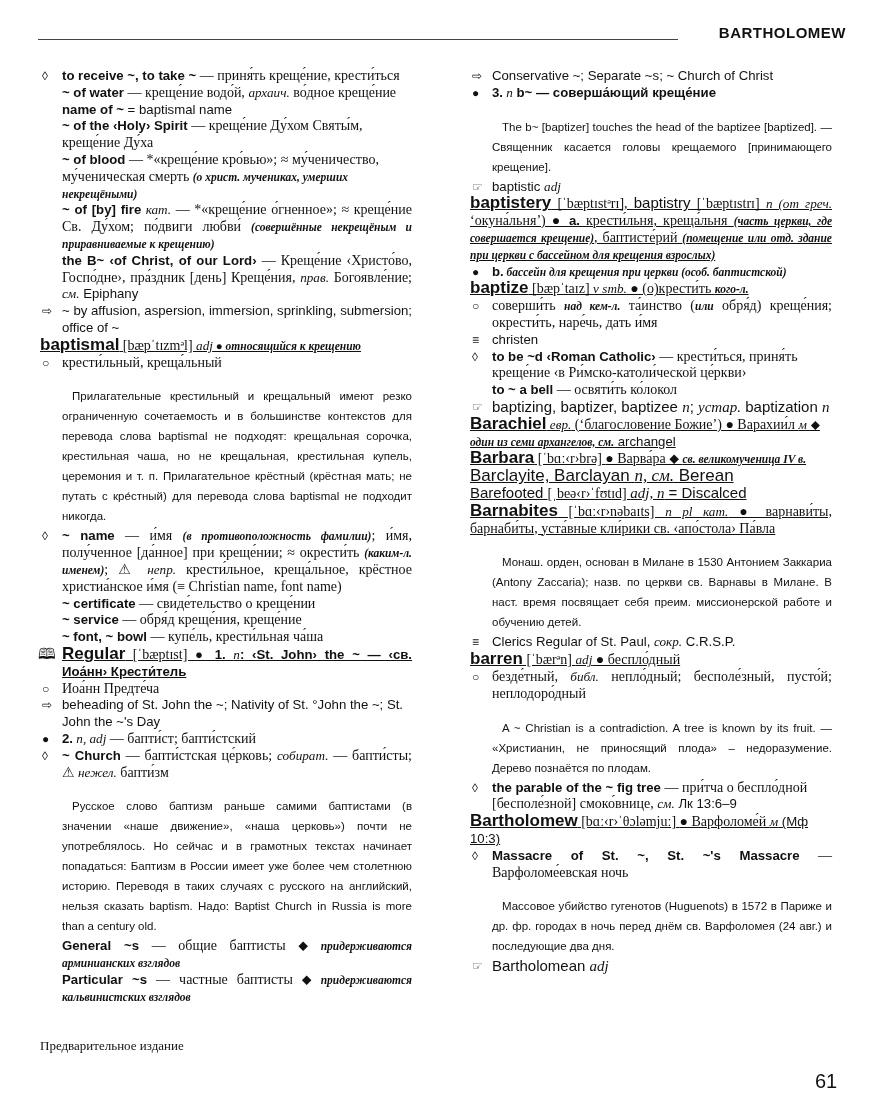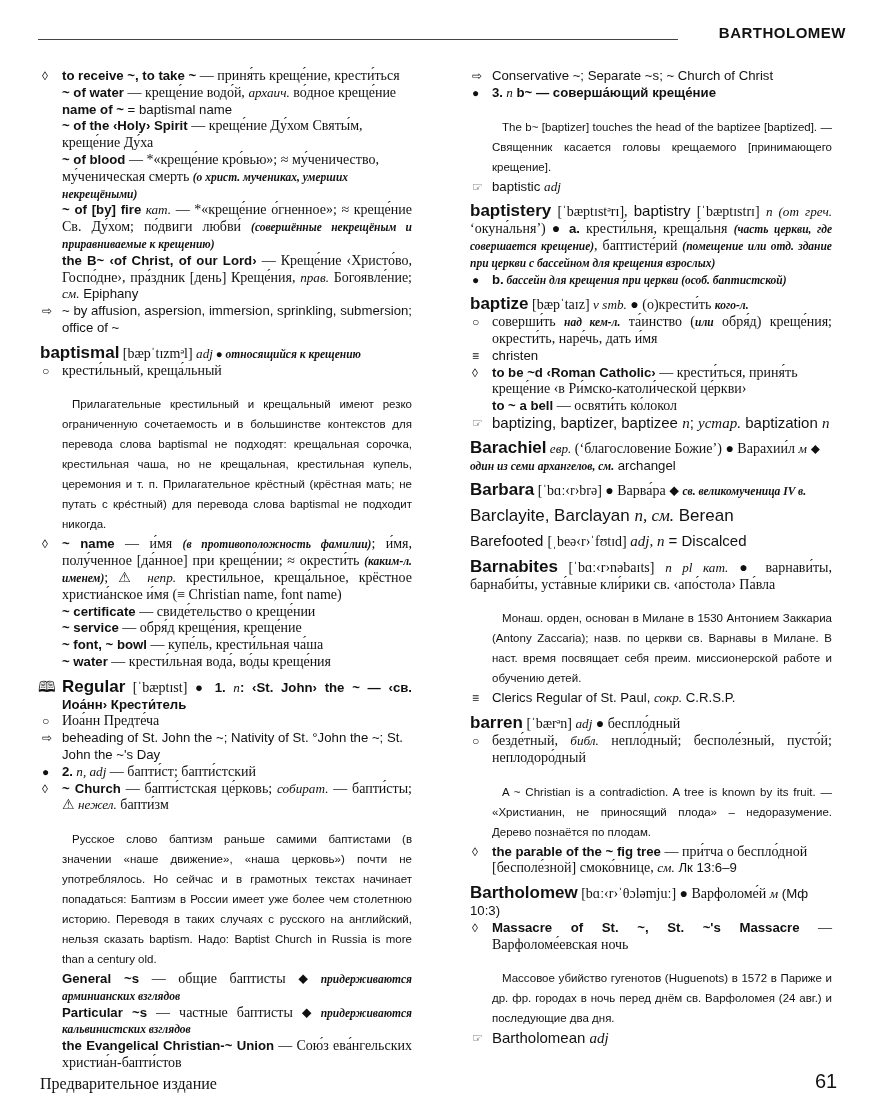--- a/index.html
+++ b/index.html
@@ -6,28 +6,28 @@
   body { width: 880px; height: 1120px; position: relative; overflow: hidden;
          font-family: "Liberation Sans", sans-serif; color: #111; }
   .page-header { position: absolute; left: 38px; top: 24px; width: 808px; height: 20px; }
   .header-rule { position: absolute; left: 0; top: 15px; width: 640px; border-top: 1px solid #444; }
   .running-head { position: absolute; right: 0; top: 0; font-weight: bold; font-size: 15px; letter-spacing: 0.5px; }
   .col { position: absolute; top: 68px; font-size: 13.2px; line-height: 16.8px; }
   .col-left { left: 40px; width: 372px; }
   .col-right { left: 470px; width: 362px; }
   .line { position: relative; padding-left: 22px; margin: 0; }
   .line .mk { position: absolute; left: 2px; top: 0; width: 16px; font-size: 12px; }
-  .hw { padding-left: 0; margin-top: 8px; }
+  .hw { padding-left: 0; margin-top: 0; text-decoration: underline; }
   .hw .head { font-weight: bold; font-size: 17px; }
   .b { font-weight: bold; }
   .ser { font-family: "Liberation Serif", serif; font-size: 14px; }
   .it { font-style: italic; font-family: "Liberation Serif", serif; }
   .sm-it { font-style: italic; font-family: "Liberation Serif", serif; font-size: 11.5px; font-weight: bold; }
   .note { font-size: 11.5px; line-height: 20px; padding-left: 22px; text-indent: 10px; margin: 15px 0 2px 0; text-align: justify; }
-  .footer-left { position: absolute; left: 40px; top: 1075px; font-family: "Liberation Serif", serif; font-size: 16px; }
+  .footer-left { position: absolute; left: 40px; top: 1038px; font-family: "Liberation Serif", serif; font-size: 13px; }
   .page-number { position: absolute; left: 815px; top: 1070px; font-size: 20px; }
   .justify { text-align: justify; }
 </style>
 </head>
 <body>
 
 <div class="page-header">
   <div class="header-rule"></div>
   <div class="running-head">BARTHOLOMEW</div>
 </div>
@@ -42,31 +42,29 @@
   <p class="line justify"><span class="b">the B~ ‹of Christ, of our Lord›</span><span class="ser"> — Креще́ние ‹Христо́во, Госпо́дне›, пра́здник [день] Креще́ния, </span><span class="it">прав.</span><span class="ser"> Богоявле́ние; </span><span class="it">см.</span><span> Epiphany</span></p>
   <p class="line justify"><span class="mk">⇨</span><span>~ by affusion, aspersion, immersion, sprinkling, submersion; office of ~</span></p>
 
   <p class="line hw"><span class="head">baptismal</span><span class="ser"> [bæpˈtɪzmᵊl] </span><span class="it">adj</span><span class="sm-it"> ● относящийся к крещению</span></p>
   <p class="line"><span class="mk">○</span><span class="ser">крести́льный, креща́льный</span></p>
   <p class="note">Прилагательные крестильный и крещальный имеют резко ограниченную сочетаемость и в большинстве контекстов для перевода слова baptismal не подходят: крещальная сорочка, крестильная чаша, но не крещальная, крестильная купель, церемония и т. п. Прилагательное крёстный (крёстная мать; не путать с кре́стный) для перевода слова baptismal не подходит никогда.</p>
   <p class="line justify"><span class="mk">◊</span><span class="b">~ name</span><span class="ser"> — и́мя </span><span class="sm-it">(в противоположность фамилии)</span><span class="ser">; и́мя, полу́ченное [да́нное] при креще́нии; ≈ окрести́ть </span><span class="sm-it">(каким-л. именем)</span><span class="ser">; ⚠ </span><span class="it">непр.</span><span class="ser"> крести́льное, креща́льное, крёстное христиа́нское и́мя (≡ Christian name, font name)</span></p>
   <p class="line"><span class="b">~ certificate</span><span class="ser"> — свиде́тельство о креще́нии</span></p>
   <p class="line"><span class="b">~ service</span><span class="ser"> — обря́д креще́ния, креще́ние</span></p>
   <p class="line"><span class="b">~ font, ~ bowl</span><span class="ser"> — купе́ль, крести́льная ча́ша</span></p>
-  <p class="line"><span class="b">~ water</span><span class="ser"> — крести́льная вода́, во́ды креще́ния</span></p>
 
   <p class="line hw justify" style="padding-left:22px;"><span class="mk" style="left:-2px;font-size:15px;">🕮</span><span class="head">Regular</span><span class="ser"> [ˈbæptɪst] </span><span class="b">● 1. </span><span class="it">n</span><span class="b">: ‹St. John› the ~ — ‹св. Иоа́нн› Крести́тель</span></p>
   <p class="line"><span class="mk">○</span><span class="ser">Иоа́нн Предте́ча</span></p>
   <p class="line"><span class="mk">⇨</span><span>beheading of St. John the ~; Nativity of St. °John the ~; St. John the ~'s Day</span></p>
   <p class="line"><span class="mk">●</span><span class="b">2.</span><span class="it"> n, adj</span><span class="ser"> — бапти́ст; бапти́стский</span></p>
   <p class="line justify"><span class="mk">◊</span><span class="b">~ Church</span><span class="ser"> — бапти́стская це́рковь; </span><span class="it">собират.</span><span class="ser"> — бапти́сты; ⚠ </span><span class="it">нежел.</span><span class="ser"> бапти́зм</span></p>
   <p class="note">Русское слово баптизм раньше самими баптистами (в значении «наше движение», «наша церковь») почти не употреблялось. Но сейчас и в грамотных текстах начинает попадаться: Баптизм в России имеет уже более чем столетнюю историю. Переводя в таких случаях с русского на английский, нельзя сказать baptism. Надо: Baptist Church in Russia is more than a century old.</p>
   <p class="line justify"><span class="b">General ~s</span><span class="ser"> — общие баптисты ⬥ </span><span class="sm-it">придерживаются арминианских взглядов</span></p>
   <p class="line justify"><span class="b">Particular ~s</span><span class="ser"> — частные баптисты ⬥ </span><span class="sm-it">придерживаются кальвинистских взглядов</span></p>
-  <p class="line justify"><span class="b">the Evangelical Christian-~ Union</span><span class="ser"> — Сою́з ева́нгельских христиа́н-бапти́стов</span></p>
 </div>
 
 <div class="col col-right">
   <p class="line"><span class="mk">⇨</span><span>Conservative ~; Separate ~s; ~ Church of Christ</span></p>
   <p class="line"><span class="mk">●</span><span class="b">3.</span><span class="it"> n</span><span class="b"> b~ — соверша́ющий креще́ние</span></p>
   <p class="note">The b~ [baptizer] touches the head of the baptizee [baptized]. — Священник касается головы крещаемого [принимающего крещение].</p>
   <p class="line"><span class="mk">☞</span><span>baptistic </span><span class="it">adj</span></p>
 
   <p class="line hw justify"><span class="head">baptistery</span><span class="ser"> [ˈbæptɪstᵊrɪ], </span><span style="font-size:15px;">baptistry</span><span class="ser"> [ˈbæptɪstrɪ] </span><span class="it">n (от греч.</span><span class="ser"> ‘окуна́льня’) ● </span><span class="b">a.</span><span class="ser"> крести́льня, креща́льня </span><span class="sm-it">(часть церкви, где совершается крещение)</span><span class="ser">, баптисте́рий </span><span class="sm-it">(помещение или отд. здание при церкви с бассейном для крещения взрослых)</span></p>
   <p class="line"><span class="mk">●</span><span class="b">b.</span><span class="sm-it"> бассейн для крещения при церкви (особ. баптистской)</span></p>

